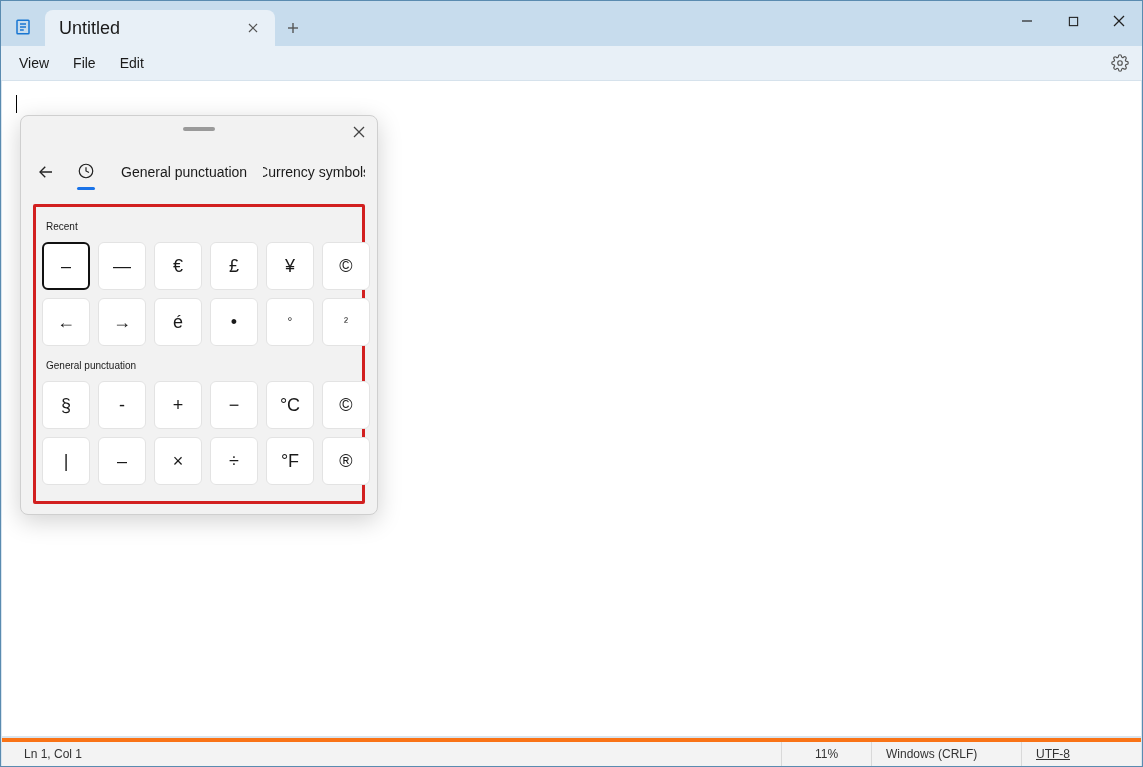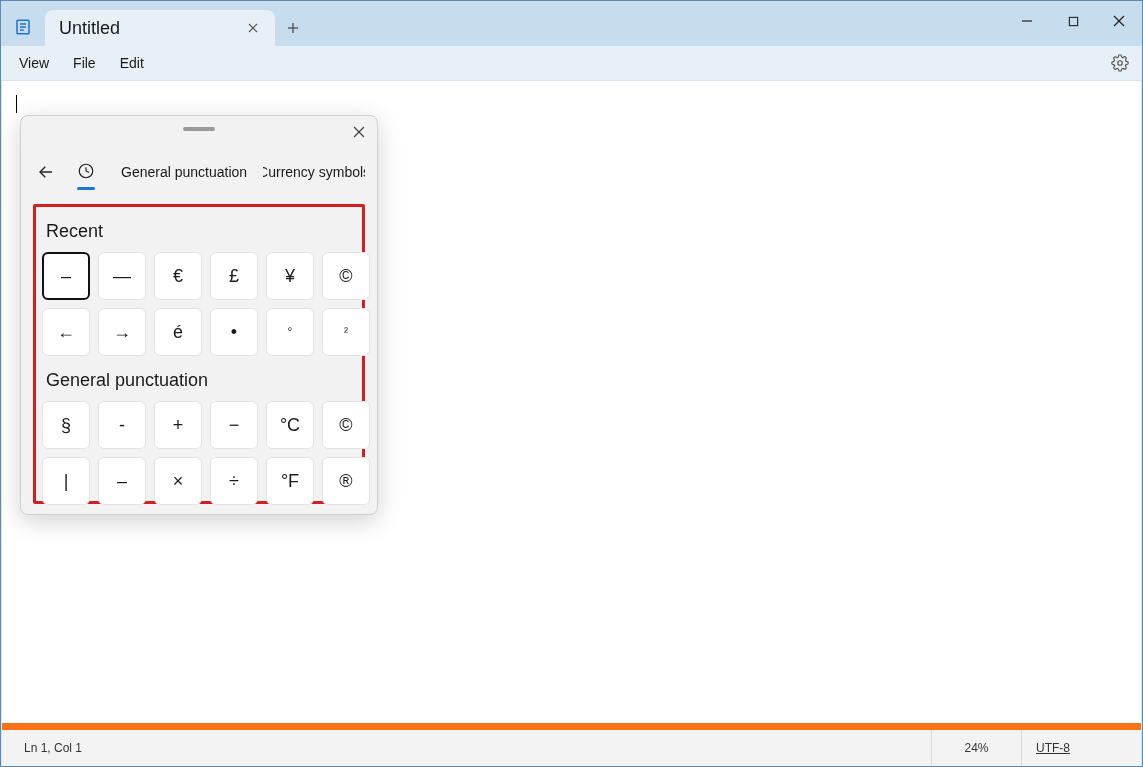--- a/index.html
+++ b/index.html
@@ -152,21 +152,21 @@
     padding:6px 12px 10px 12px;
     overflow:hidden;
   }
   .sp-body-inner {
     border:3px solid #d22020;
     border-radius:2px;
     padding:8px 6px 8px 6px;
     height:100%;
   }
   .section-title {
-    font-size:18px;
+    font-size:10px;
     margin:6px 4px 10px 4px;
   }
   .sym-grid {
     display:grid;
     grid-template-columns:repeat(6, 48px);
     gap:8px;
     margin-bottom:14px;
   }
   .sym {
     width:48px; height:48px;
@@ -176,23 +176,23 @@
     display:flex; align-items:center; justify-content:center;
     font-size:18px;
   }
   .sym.small { font-size:12px; }
   .sym.selected { border:2px solid #111; }
 
   
   .statusbar {
     position:absolute;
     left:1px; right:1px; bottom:0;
-    height:43px;
+    height:28px;
     background:#f3f3f3;
-    border-top:7px solid #f97316;
+    border-top:4px solid #f97316;
     display:flex; align-items:center;
     font-size:12px;
     color:#333;
   }
   .status-cell {
     padding:0 14px;
     height:100%;
     display:flex; align-items:center;
     border-left:1px solid #d9d9d9;
   }
@@ -334,15 +334,16 @@
         <div class="sym">®</div>
       </div>
 
     </div>
   </div>
 </div>
 
 <div class="statusbar">
   <div class="status-cell first">Ln 1, Col 1</div>
   <div class="status-spacer"></div>
-  <div class="status-cell" style="min-width:90px;justify-content:center;">24%</div>
+  <div class="status-cell" style="min-width:90px;justify-content:center;">11%</div>
+  <div class="status-cell" style="min-width:150px;">Windows (CRLF)</div>
   <div class="status-cell" style="min-width:120px;text-decoration:underline;">UTF-8</div>
 </div>
 
 </body></html>

